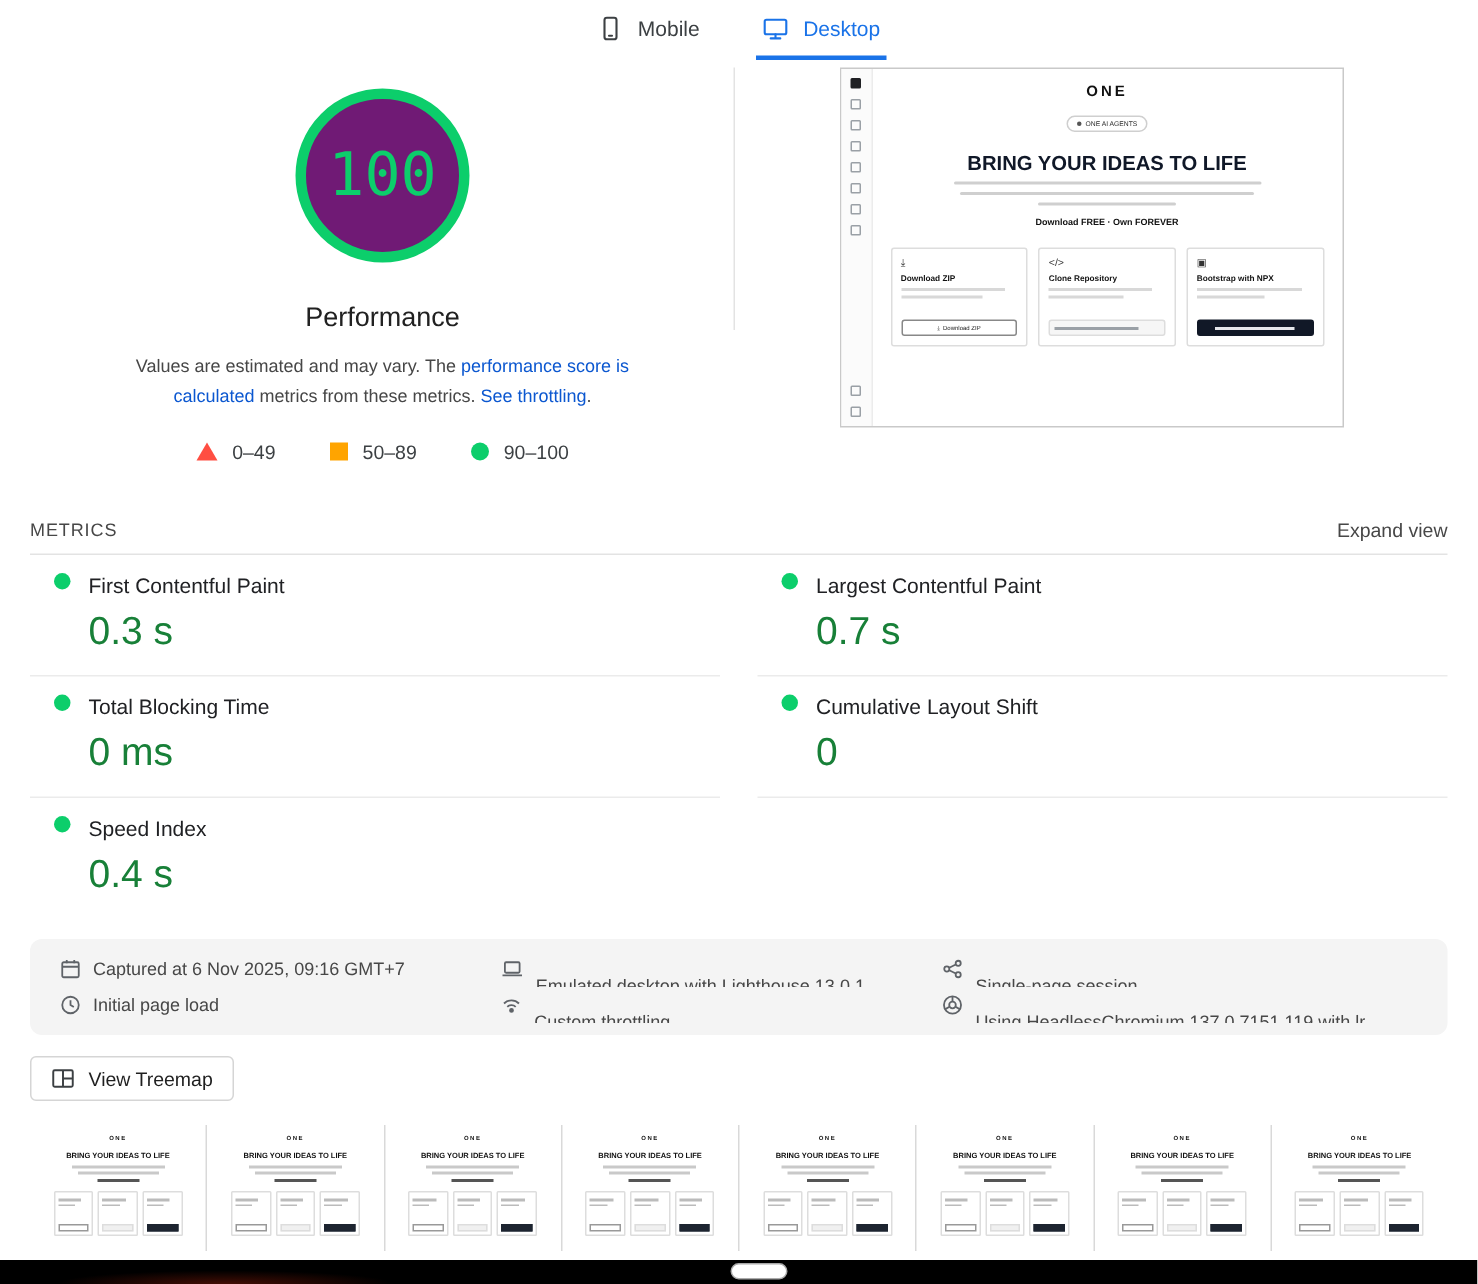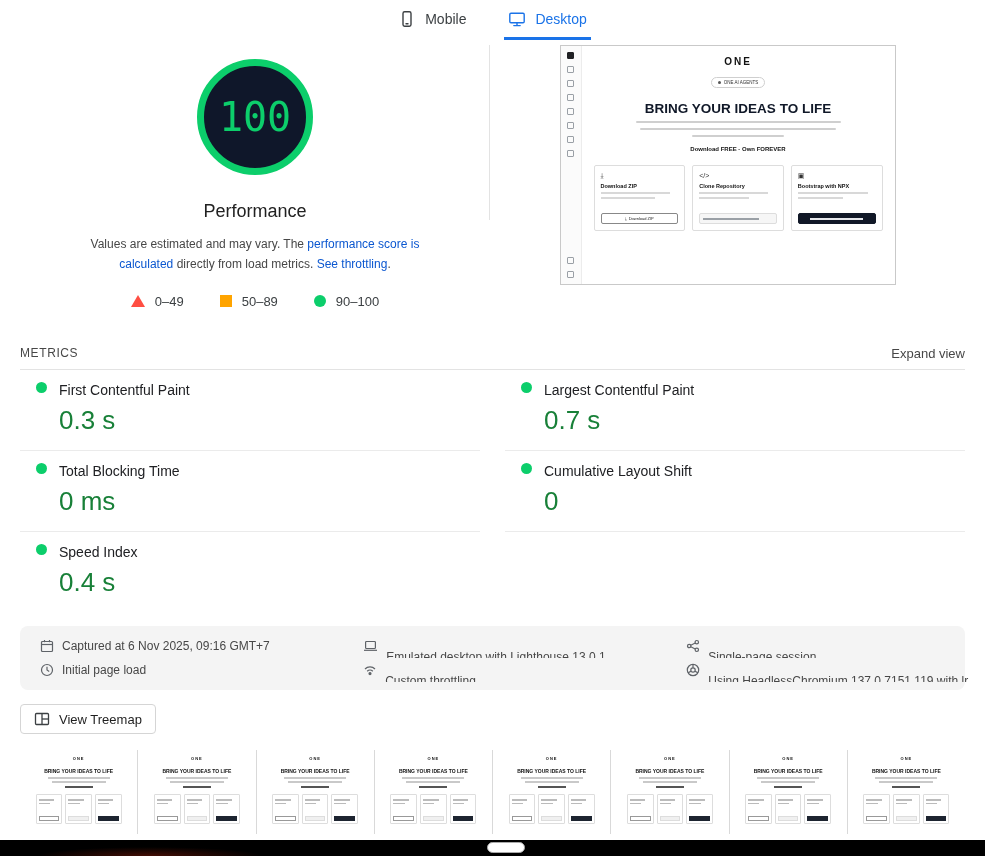--- a/index.html
+++ b/index.html
@@ -14,21 +14,21 @@
   .tab svg { display:block; }
 
   .report { padding:0 20px; }
 
   
   .top { display:flex; padding-top:5px; height:298px; }
   .score-col { width:470px; position:relative; text-align:center; }
   .v-divider { position:absolute; right:0; top:0; width:1px; height:175px; background:#e3e3e3; }
 
   .gauge { width:116px; height:116px; border-radius:50%; border:7px solid #0cce6b;
-    background:#0f172a; margin:14px auto 0; display:flex; align-items:center; justify-content:center; }
+    background:#701a75; margin:14px auto 0; display:flex; align-items:center; justify-content:center; }
   .gauge-score { font-family:"DejaVu Sans Mono", monospace; font-size:40px; color:#0cce6b; }
 
   .perf-title { margin-top:26px; font-size:18px; font-weight:400; color:#212121; }
 
   .note { margin:12px auto 0; width:345px; font-size:12px; line-height:1.7; color:#474747; }
   .note a { color:#0b57d0; text-decoration:none; cursor:pointer; }
 
   .legend { margin-top:19px; display:flex; justify-content:center; gap:36px; font-size:13px; color:#3c4043; }
   .legend-item { display:flex; align-items:center; gap:10px; }
   .shape-fail { width:0; height:0; border-left:7px solid transparent; border-right:7px solid transparent; border-bottom:12px solid #ff4e42; }
@@ -71,21 +71,21 @@
 
   .metrics-grid { display:grid; grid-template-columns:1fr 1fr; column-gap:25px; }
   .metric { padding:12px 0 14px 16px; border-bottom:1px solid #ebebeb; }
   .metric.no-border { border-bottom:none; }
   .metric-head { display:flex; align-items:flex-start; gap:12px; font-size:14px; color:#202124; }
   .dot { width:11px; height:11px; border-radius:50%; background:#0cce6b; flex:none; }
   .metric-value { margin:7px 0 0 23px; font-size:26px; color:#188038; }
 
   
   .meta { margin-top:14px; background:#f4f4f4; border-radius:8px; padding:8px 20px;
-    display:grid; grid-template-columns:32.5% 32.5% 35%; font-size:12px; color:#474747;gap:29px; }
+    display:grid; grid-template-columns:32.5% 32.5% 35%; font-size:12px; color:#474747; }
   .meta-row { display:flex; align-items:center; gap:8px; height:24px; white-space:nowrap; overflow:hidden; }
   .meta-row svg { flex:none; }
   .dashed { text-decoration:underline; text-decoration-style:dashed; text-decoration-color:#9aa0a6; text-underline-offset:3px;margin-top:22px; }
 
   
   .treemap-btn { margin-top:14px; display:inline-flex; align-items:center; gap:9px; height:30px;
     padding:0 13px; border:1px solid #d5d5d5; border-radius:4px; font-size:13px; color:#1f1f1f;
     background:#fff; cursor:pointer; font-family:inherit; }
 
   
@@ -143,21 +143,21 @@
 
 <div class="report">
 
   
   <div class="top">
     <div class="score-col">
       <div class="gauge">
         <span class="gauge-score">100</span>
       </div>
       <div class="perf-title">Performance</div>
-      <p class="note"><span>Values are estimated and may vary. The </span><a>performance score is calculated</a><span> directly from load metrics. </span><a>See throttling</a><span>.</span></p>
+      <p class="note"><span>Values are estimated and may vary. The </span><a>performance score is calculated</a><span> metrics from these metrics. </span><a>See throttling</a><span>.</span></p>
       <div class="legend">
         <div class="legend-item">
           <span class="shape-fail"></span>
           <span>0–49</span>
         </div>
         <div class="legend-item">
           <span class="shape-avg"></span>
           <span>50–89</span>
         </div>
         <div class="legend-item">

